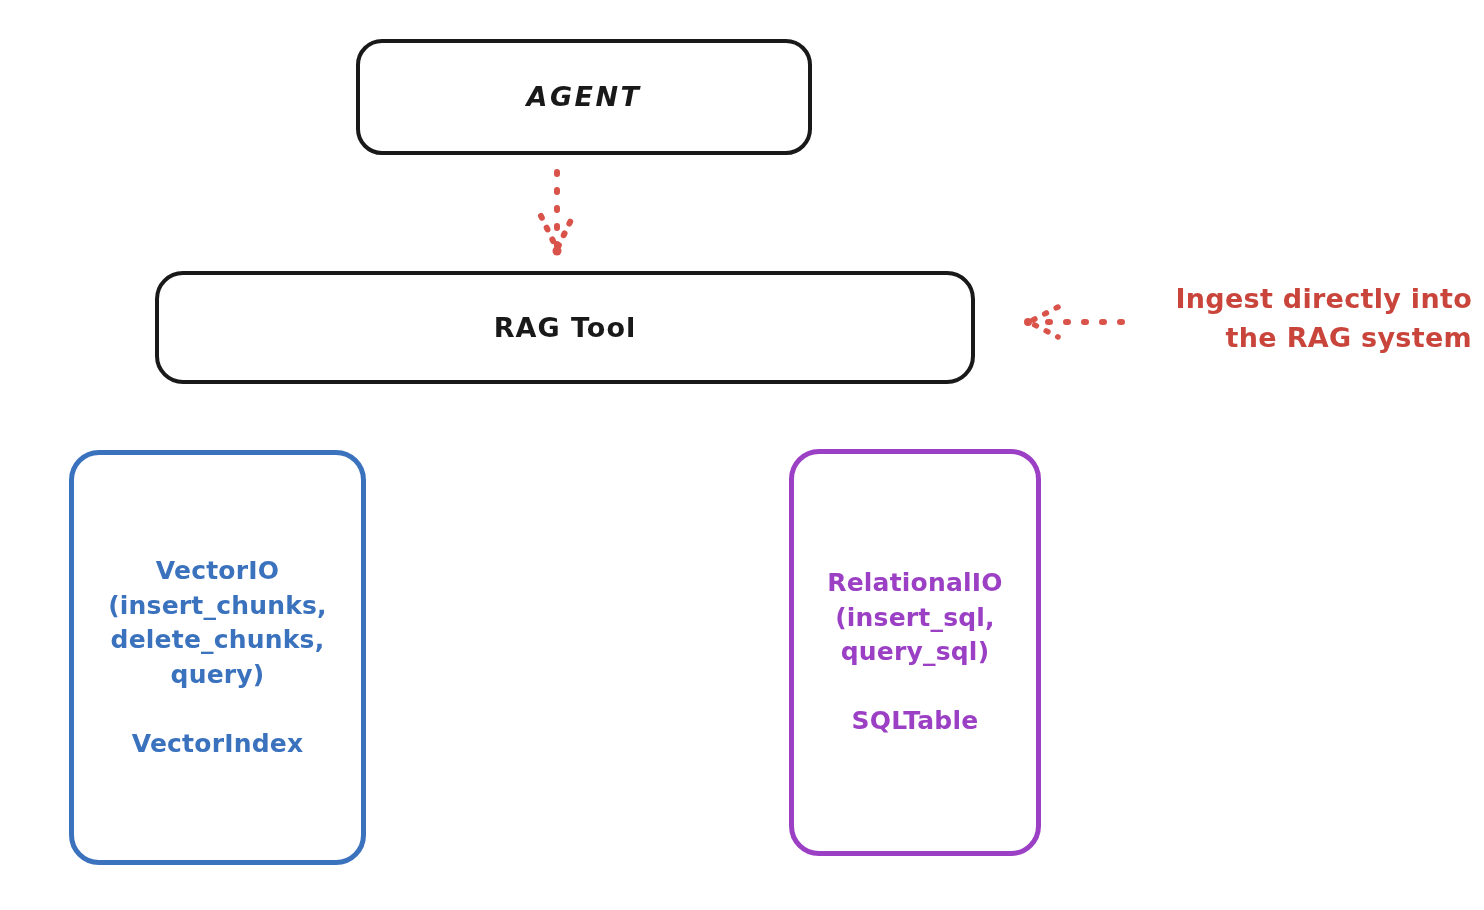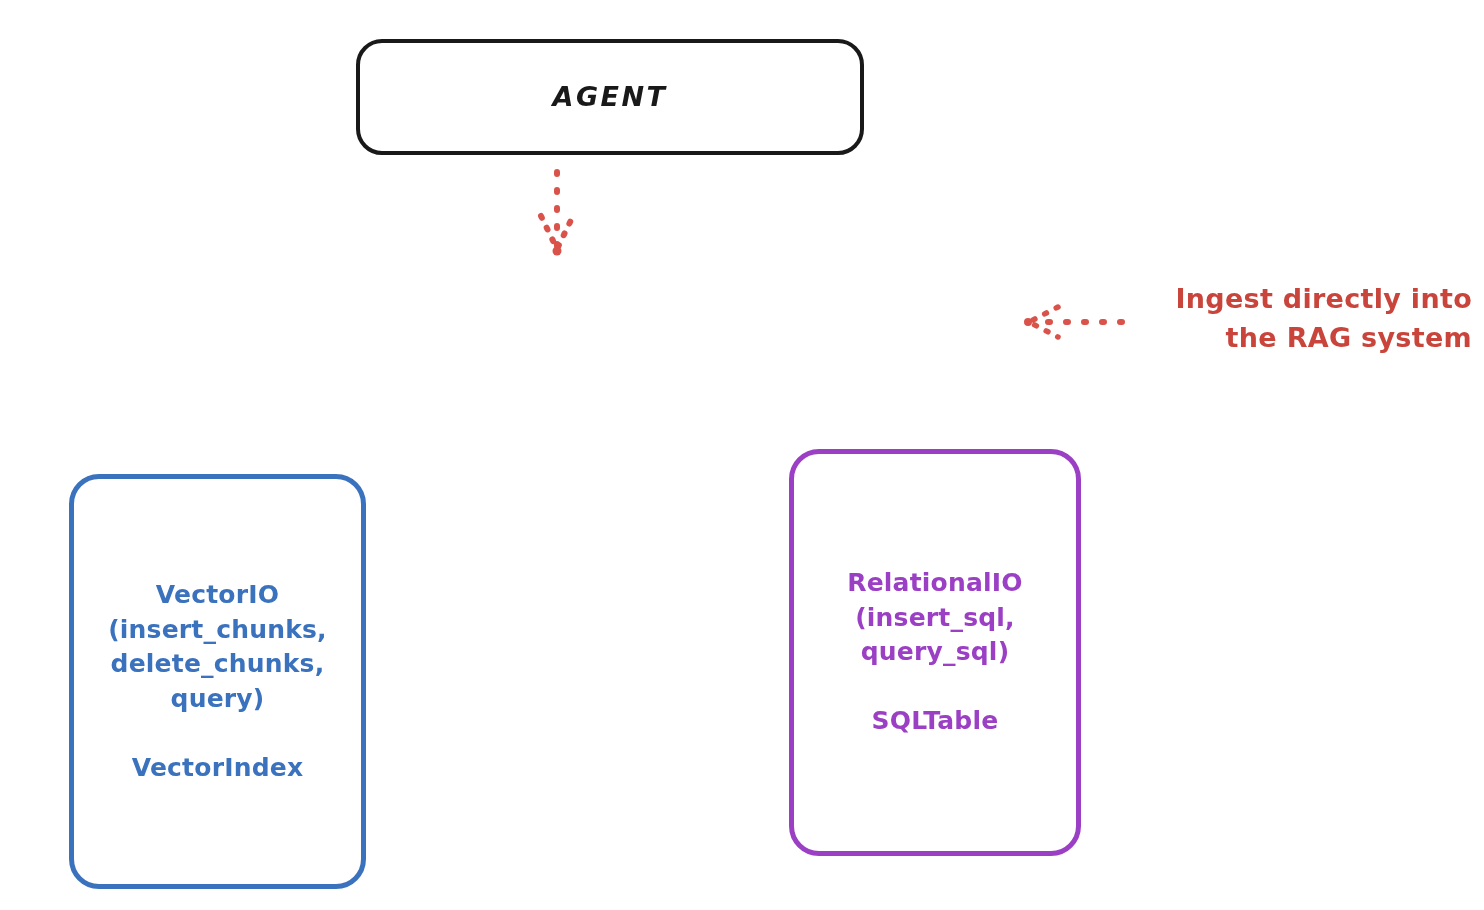--- a/index.html
+++ b/index.html
@@ -37,21 +37,21 @@
   .node-label {
     white-space: pre-line;
     line-height: 1.32;
     letter-spacing: 0.4px;
   }
 
   
   #agent-node {
     left: 356px;
     top: 39px;
-    width: 508px;
+    width: 456px;
     height: 116px;
     border: 4px solid #191919;
     border-radius: 26px;
   }
   #agent-node .node-label {
     font-family: "DejaVu Sans", sans-serif;
     font-style: italic;
     font-weight: 700;
     font-size: 27px;
     letter-spacing: 2.5px;
@@ -84,40 +84,40 @@
   }
   .provider .node-label {
     font-weight: 600;
     font-size: 25px;
     line-height: 1.38;
     letter-spacing: 0.2px;
   }
 
   #vectorio-node {
     left: 69px;
-    top: 474px;
+    top: 450px;
     width: 297px;
     height: 415px;
     border-color: #3a72bd;
   }
   #vectorio-node .node-label { color: #3a72bd; }
 
   #keyvalueio-node {
     left: 427px;
     top: 449px;
     width: 280px;
     height: 407px;
     border-color: #3f9b4a;
   }
   #keyvalueio-node .node-label { color: #3f9b4a; }
 
   #relationalio-node {
     left: 789px;
     top: 449px;
-    width: 292px;
+    width: 252px;
     height: 407px;
     border-color: #9b3fc4;
   }
   #relationalio-node .node-label { color: #9b3fc4; }
 
   
   #ingest-annotation {
     position: absolute;
     left: 1142px;
     top: 279px;
@@ -158,20 +158,23 @@
       <line x1="1122" y1="322" x2="1044" y2="322" stroke="#d9534a" stroke-width="6" stroke-linecap="round" stroke-dasharray="2 16"></line>
       <path d="M 1058 307 L 1029 322 L 1058 337" fill="none" stroke="#d9534a" stroke-width="5.5" stroke-linecap="round" stroke-linejoin="round" stroke-dasharray="2 11"></path>
       <circle cx="1028" cy="322" r="4" fill="#d9534a"></circle>
     </g>
   </svg>
 
   <div class="node" id="agent-node">
     <div class="node-label">AGENT</div>
   </div>
 
+  <div class="node" id="rag-tool-node">
+    <div class="node-label">RAG Tool</div>
+  </div>
 
   <div class="node provider" id="vectorio-node">
     <div class="node-label">VectorIO
 (insert_chunks,
 delete_chunks,
 query)
 
 VectorIndex</div>
   </div>
 

